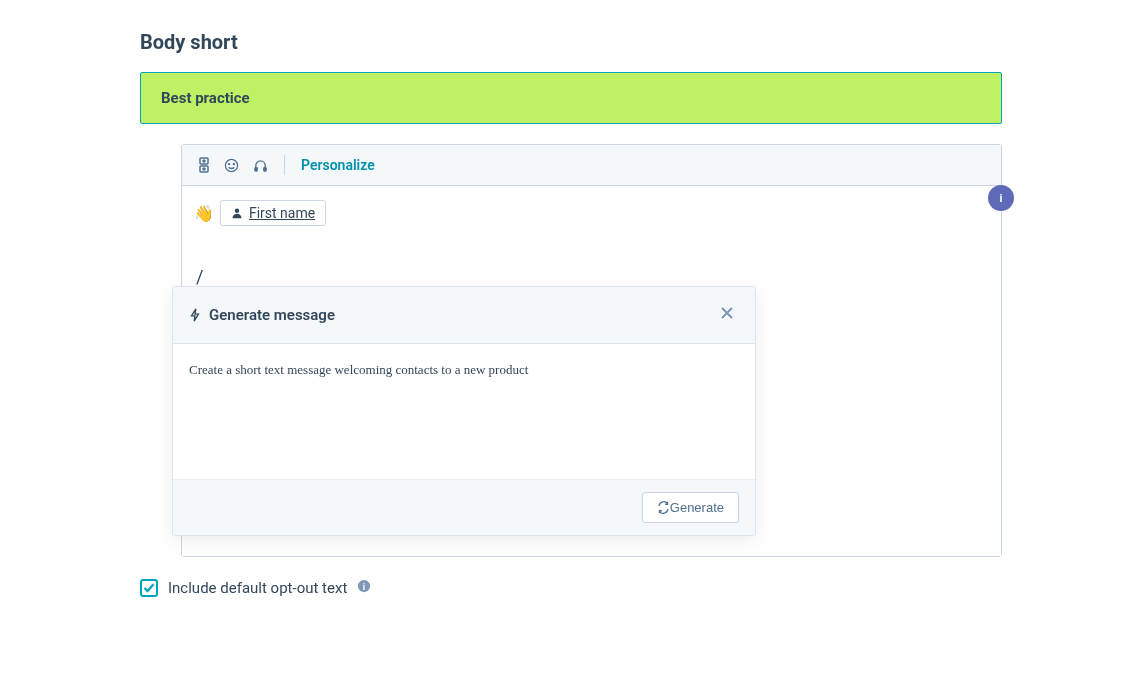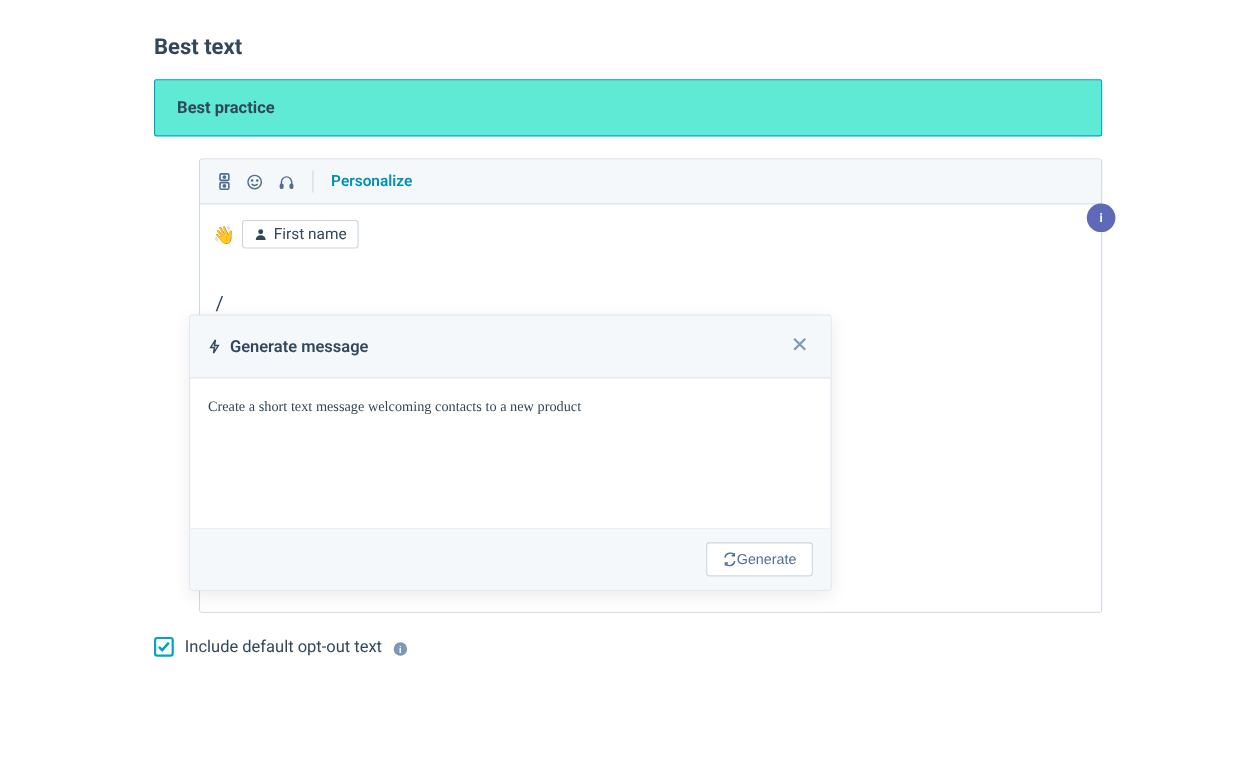--- a/index.html
+++ b/index.html
@@ -15,21 +15,21 @@
       font-size: 14px;
     }
     .section-heading {
       font-size: 20px;
       font-weight: 700;
       color: #33475b;
       margin-bottom: 18px;
     }
     .best-practice-box {
       border: 1px solid #00a4bd;
-      background: #5eead4;
+      background: #bef264;
       padding: 16px 20px;
       margin-bottom: 20px;
       border-radius: 2px;
       display: flex;
       align-items: baseline;
       gap: 14px;
     }
     .best-practice-label {
       font-weight: 700;
       color: #33475b;
@@ -91,20 +91,21 @@
       display: inline-flex;
       align-items: center;
       gap: 6px;
       border: 1px solid #cbd6e2;
       border-radius: 3px;
       padding: 4px 10px;
       background: #ffffff;
       color: #33475b;
       font-size: 14px;
       cursor: pointer;
+      text-decoration: underline;
     }
     .slash-text {
       font-size: 18px;
       color: #33475b;
       padding-left: 2px;
     }
     .info-badge {
       position: absolute;
       right: -13px;
       top: 40px;
@@ -181,21 +182,21 @@
       padding: 7px 14px;
       color: #516f90;
       font-size: 13px;
       cursor: pointer;
       display: inline-flex;
       align-items: center;
       gap: 0;
     }
     .optout-row {
       display: flex;
-      align-items: flex-end;
+      align-items: flex-start;
       gap: 10px;
       margin-top: 22px;
     }
     .checkbox {
       width: 18px;
       height: 18px;
       border: 2px solid #00a4bd;
       border-radius: 3px;
       display: flex;
       align-items: center;
@@ -210,21 +211,21 @@
     }
     .help-icon {
       color: #7c98b6;
       cursor: pointer;
       display: inline-flex;
     }
   </style>
 </head>
 <body>
 
-<h2 class="section-heading">Best text</h2>
+<h2 class="section-heading">Body short</h2>
 
 <div class="best-practice-box">
   <span class="best-practice-label">Best practice</span>
 </div>
 
 <div class="editor-container">
   <div class="editor-toolbar">
     <span class="toolbar-icon">
       <svg width="12" height="16" viewBox="0 0 12 16" fill="none" stroke="currentColor" stroke-width="1.5">
           <rect x="2" y="1" width="8" height="6" rx="1"></rect>

